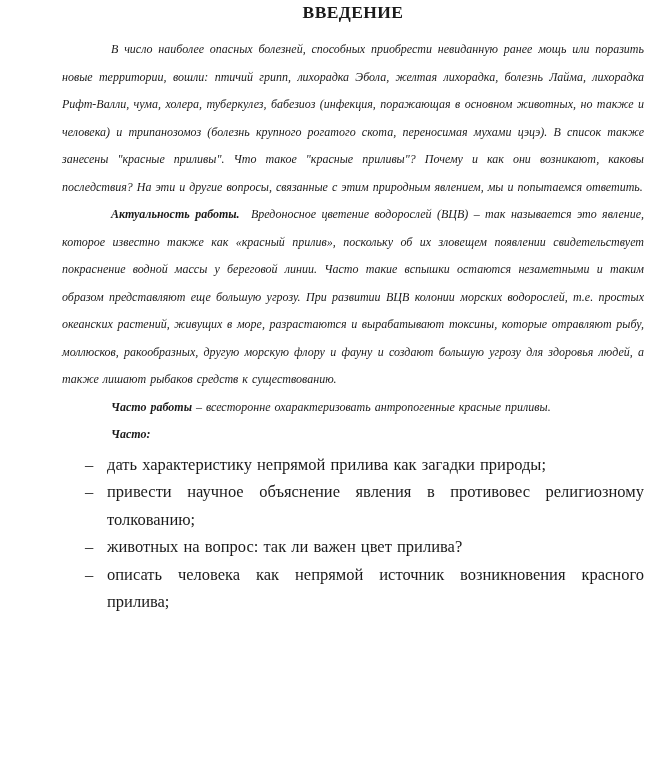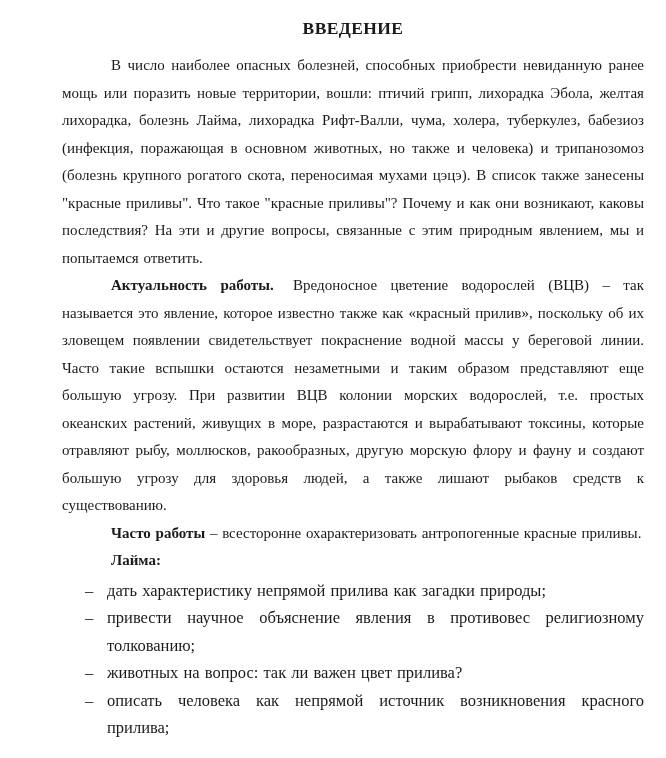--- a/index.html
+++ b/index.html
@@ -11,38 +11,39 @@
     width: 666px;
     height: 758px;
     font-family: "Liberation Serif", "DejaVu Serif", serif;
     color: #1a1a1a;
     overflow: hidden;
   }
   .page {
     box-sizing: border-box;
     width: 666px;
     height: 758px;
-    padding: 16px 22px 0 62px;
+    padding: 0 22px 0 62px;
     background: #ffffff;
     overflow: hidden;
   }
   .title {
     font-size: 17.5px;
     font-weight: bold;
     text-align: center;
     letter-spacing: 0.4px;
     margin: 2px 0 13px 0;
   }
   .para {
     margin: 0;
-    font-size: 15px;
+    font-size: 12px;
     line-height: 27.5px;
     text-align: justify;
     text-indent: 49px;
     word-spacing: 1px;
+    font-style: italic;
   }
   .lead {
     font-weight: bold;
   }
   .lead-gap {
     margin-right: 6px;
   }
   .tasks {
     list-style: none;
     margin: 2px 0 0 0;
@@ -68,21 +69,21 @@
 <div class="page">
 
   <h1 class="title">ВВЕДЕНИЕ</h1>
 
   <p class="para">В число наиболее опасных болезней, способных приобрести невиданную ранее мощь или поразить новые территории, вошли: птичий грипп, лихорадка Эбола, желтая лихорадка, болезнь Лайма, лихорадка Рифт-Валли, чума, холера, туберкулез, бабезиоз (инфекция, поражающая в основном животных, но также и человека) и трипанозомоз (болезнь крупного рогатого скота, переносимая мухами цэцэ). В список также занесены "красные приливы". Что такое "красные приливы"? Почему и как они возникают, каковы последствия? На эти и другие вопросы, связанные с этим природным явлением, мы и попытаемся ответить.</p>
 
   <p class="para"><span class="lead lead-gap">Актуальность работы.</span> <span>Вредоносное цветение водорослей (ВЦВ) – так называется это явление, которое известно также как «красный прилив», поскольку об их зловещем появлении свидетельствует покраснение водной массы у береговой линии. Часто такие вспышки остаются незаметными и таким образом представляют еще большую угрозу. При развитии ВЦВ колонии морских водорослей, т.е. простых океанских растений, живущих в море, разрастаются и вырабатывают токсины, которые отравляют рыбу, моллюсков, ракообразных, другую морскую флору и фауну и создают большую угрозу для здоровья людей, а также лишают рыбаков средств к существованию.</span></p>
 
   <p class="para"><span class="lead">Часто работы</span> <span>– всесторонне охарактеризовать антропогенные красные приливы.</span></p>
 
-  <p class="para"><span class="lead">Лайма:</span></p>
+  <p class="para"><span class="lead">Часто:</span></p>
 
   <ul class="tasks">
     <li><span class="marker">–</span><span>дать характеристику непрямой прилива как загадки природы;</span></li>
     <li><span class="marker">–</span><span>привести научное объяснение явления в противовес религиозному толкованию;</span></li>
     <li><span class="marker">–</span><span>животных на вопрос: так ли важен цвет прилива?</span></li>
     <li><span class="marker">–</span><span>описать человека как непрямой источник возникновения красного прилива;</span></li>
 
   </ul>
 
 </div>

